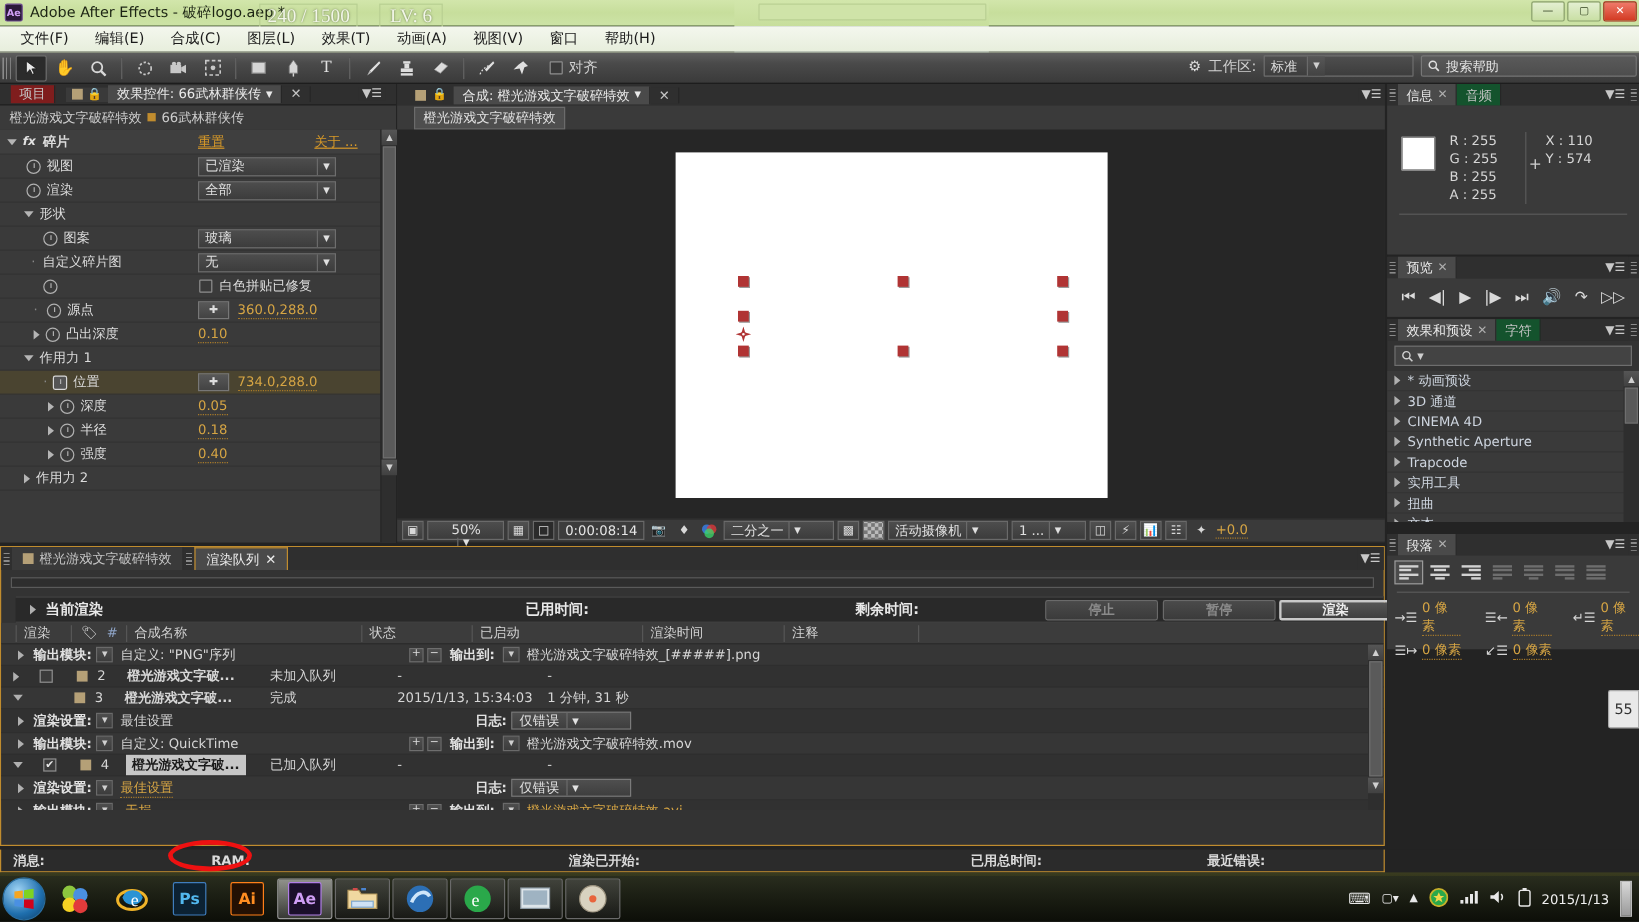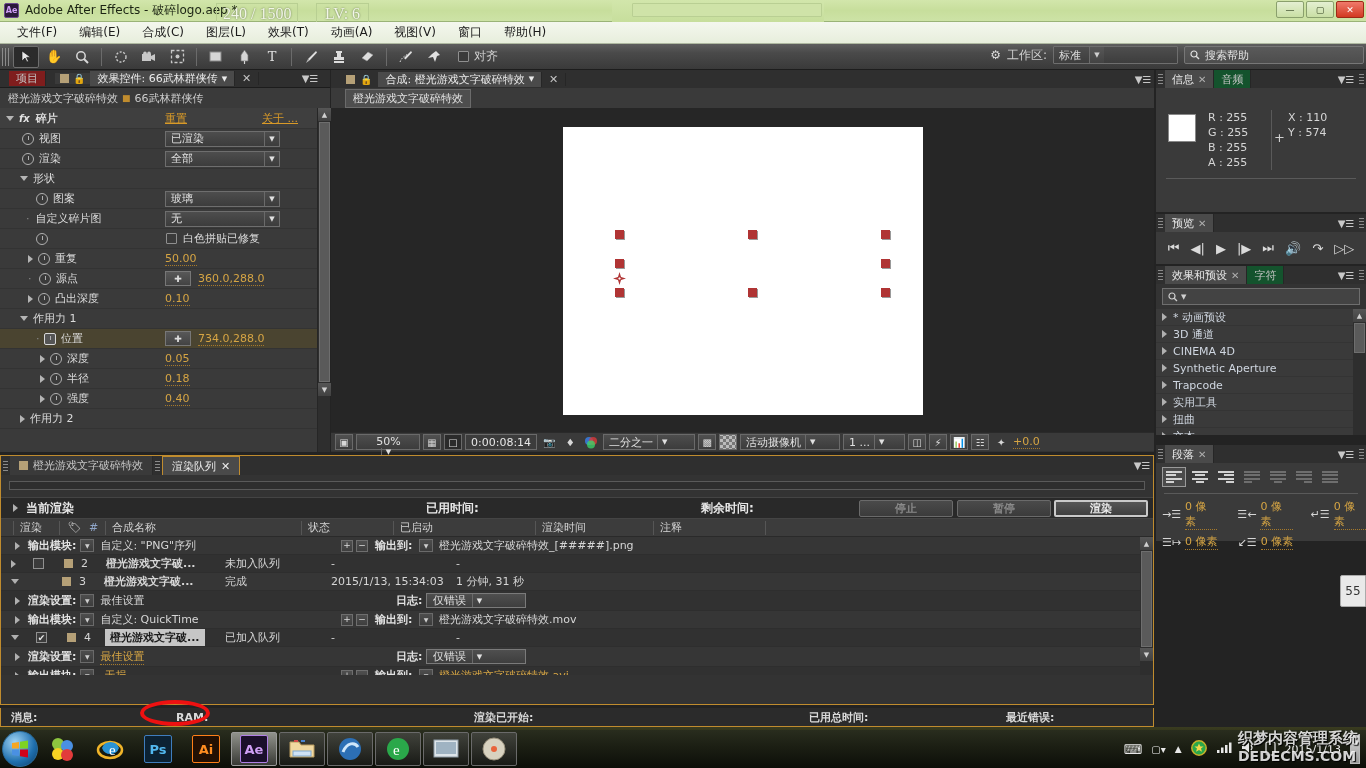--- a/index.html
+++ b/index.html
@@ -484,27 +484,20 @@
         </span>
       </div>
 
       <div class="ec-row" style="position:relative;">
         <span style="width:30px;"></span>
           <span class="stopwatch"></span>
         <span class="chk" style="position:absolute;left:166px;"></span>
         <span class="ec-name" style="position:absolute;left:183px;">白色拼贴已修复</span>
       </div>
 
-      <div class="ec-row" style="position:relative;">
-        <span style="width:22px;"></span>
-          <span class="tri"></span>
-        <span class="stopwatch"></span>
-        <span class="ec-name">重复</span>
-        <span class="num-orange ec-val">50.00</span>
-      </div>
 
 
       <div class="ec-row" style="position:relative;">
         <span style="width:22px;"></span>
           <span style="color:#888;margin-right:6px;width:5px;">·</span>
         <span class="stopwatch"></span>
         <span class="ec-name">源点</span>
         <span class="pt-btn">✚</span>
         <span class="num-orange" style="position:absolute;left:198px;">360.0,288.0</span>
       </div>
@@ -655,21 +648,21 @@
       <span class="rq-tab active">
         <span>渲染队列</span>
         <span class="x">✕</span>
       </span>
       <span class="ptab-filler"></span>
       <span class="ptab-menu">▼☰</span>
     </div>
 
     <div class="rq-progress"></div>
 
-    <div class="rq-current" style="position:relative;">
+    <div class="rq-current" style="position:relative;margin-left:12px;">
       <span class="tiny-tri" style="margin-left:12px;"></span>
       <span style="margin-left:8px;">当前渲染</span>
       <span style="position:absolute;left:425px;">已用时间:</span>
       <span style="position:absolute;left:700px;">剩余时间:</span>
       <span class="rq-btn" style="position:absolute;left:858px;width:94px;">停止</span>
       <span class="rq-btn" style="position:absolute;left:956px;width:94px;">暂停</span>
       <span class="rq-btn primary" style="position:absolute;left:1053px;width:94px;">渲染</span>
     </div>
 
     <div class="rq-colhead">
@@ -1097,18 +1090,14 @@
         <svg width="11" height="16" viewBox="0 0 11 16">
             <rect x="1" y="2" width="9" height="13" rx="1.5" fill="none" stroke="#e8e8e8" stroke-width="1.2"></rect>
             <rect x="3.8" y="0" width="3.4" height="2" fill="#e8e8e8"></rect>
           </svg>
       </span>
       <span class="clock">2015/1/13</span>
       <span style="width:10px;height:30px;background:linear-gradient(180deg,#d8d8d8,#9a9a9a);border:1px solid #bbb;"></span>
     </div>
   </div>
 
-  <div class="watermark">
-    <div>织梦内容管理系统</div>
-    <div class="l2">DEDECMS.COM</div>
-  </div>
 
 </div>
 
 </body></html>

